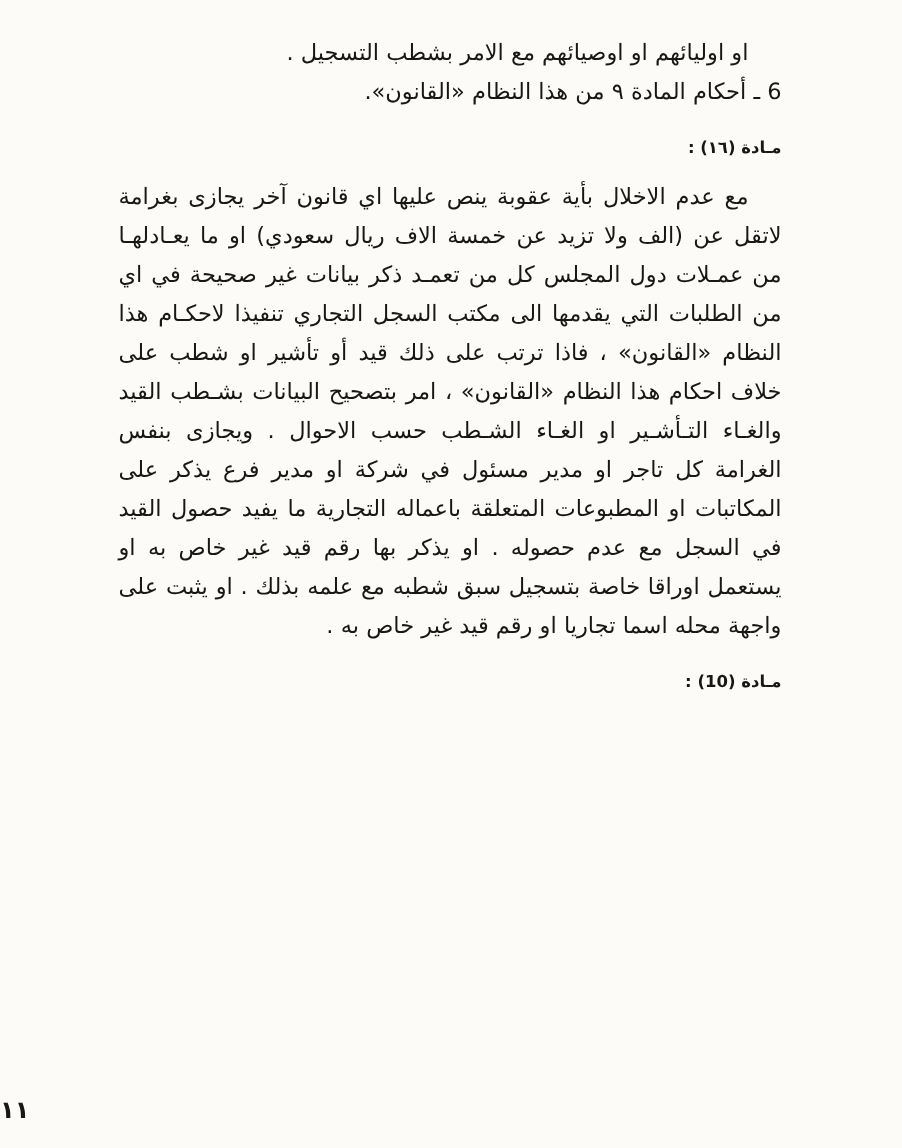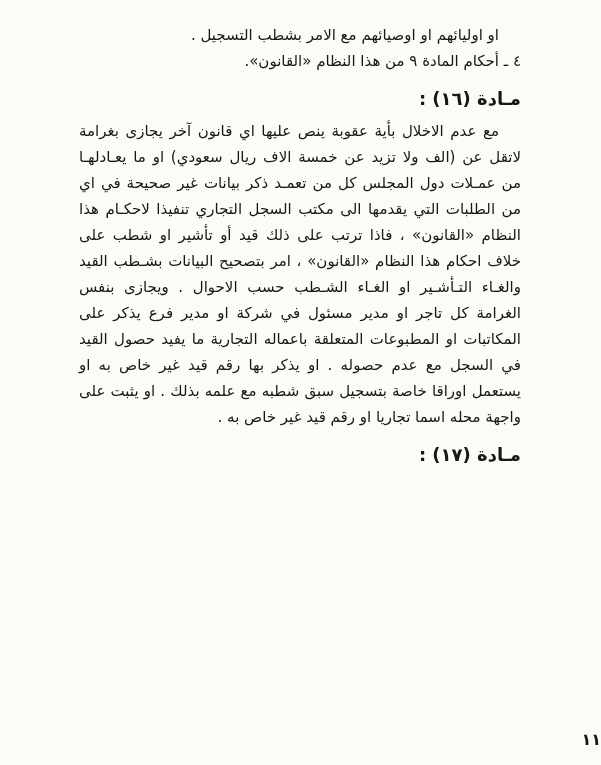--- a/index.html
+++ b/index.html
@@ -28,50 +28,50 @@
   .cont-line {
     text-align: justify;
     text-align-last: right;
     text-indent: 22px;
   }
   .list-line {
     text-align: right;
   }
   .article-heading {
     font-weight: bold;
-    font-size: 18px;
+    font-size: 11px;
     text-align: right;
     margin-top: 12px;
     margin-bottom: 6px;
   }
   .article-body {
     text-align: justify;
     text-align-last: right;
     text-indent: 22px;
   }
   .page-number {
     position: absolute;
     bottom: 16px;
     left: 0;
     width: 100%;
-    text-align: right;
+    text-align: left;
     font-size: 16px;
     font-weight: bold;
     letter-spacing: 2px;
     color: #181716;
   }
 </style>
 </head>
 <body>
 
 <div class="page">
   <div class="text-block">
     <p class="cont-line">او اوليائهم او اوصيائهم مع الامر بشطب التسجيل .</p>
-    <p class="list-line">٤ ـ أحكام المادة ٩ من هذا النظام «القانون».</p>
+    <p class="list-line">6 ـ أحكام المادة ٩ من هذا النظام «القانون».</p>
 
     <h2 class="article-heading">مـادة (١٦) :</h2>
     <p class="article-body">مع عدم الاخلال بأية عقوبة ينص عليها اي قانون آخر يجازى بغرامة لاتقل عن (الف ولا تزيد عن خمسة الاف ريال سعودي) او ما يعـادلهـا من عمـلات دول المجلس كل من تعمـد ذكر بيانات غير صحيحة في اي من الطلبات التي يقدمها الى مكتب السجل التجاري تنفيذا لاحكـام هذا النظام «القانون» ، فاذا ترتب على ذلك قيد أو تأشير او شطب على خلاف احكام هذا النظام «القانون» ، امر بتصحيح البيانات بشـطب القيد والغـاء التـأشـير او الغـاء الشـطب حسب الاحوال . ويجازى بنفس الغرامة كل تاجر او مدير مسئول في شركة او مدير فرع يذكر على المكاتبات او المطبوعات المتعلقة باعماله التجارية ما يفيد حصول القيد في السجل مع عدم حصوله . او يذكر بها رقم قيد غير خاص به او يستعمل اوراقا خاصة بتسجيل سبق شطبه مع علمه بذلك . او يثبت على واجهة محله اسما تجاريا او رقم قيد غير خاص به .</p>
 
-    <h2 class="article-heading">مـادة (١٧) :</h2>
+    <h2 class="article-heading">مـادة (10) :</h2>
   </div>
 
   <div class="page-number">١١</div>
 </div>
 
 </body></html>

